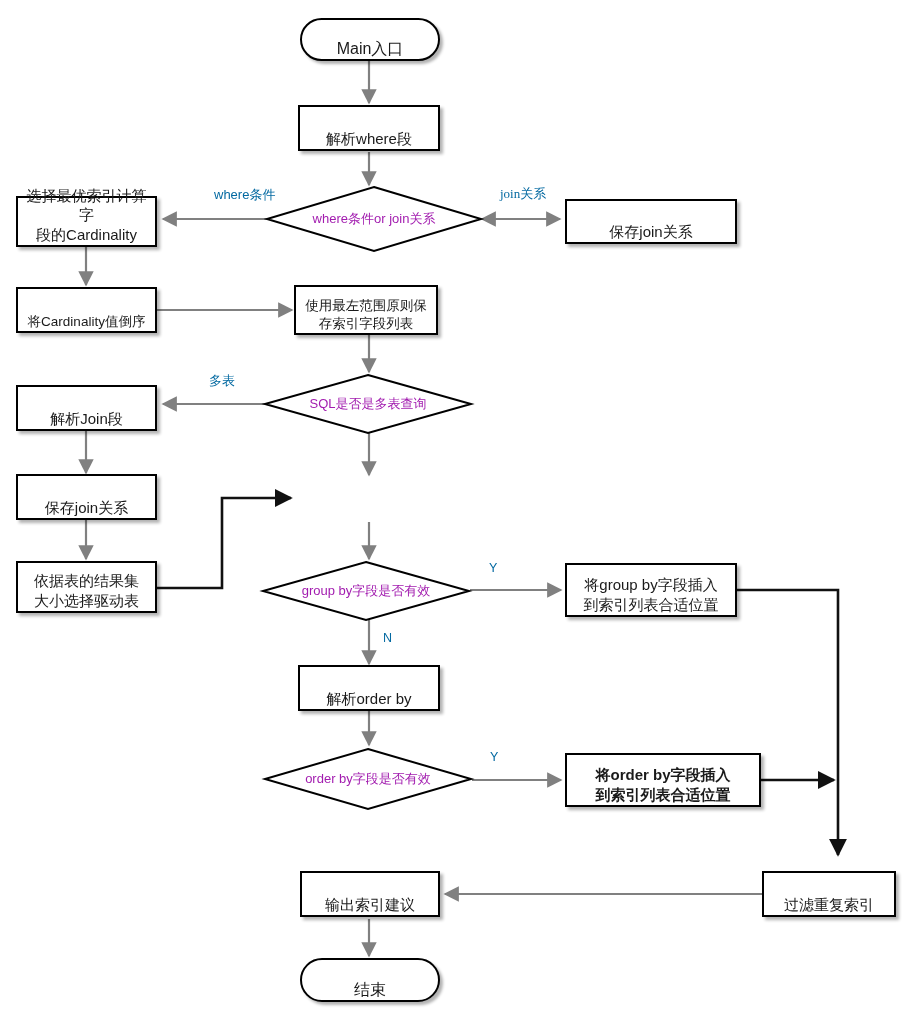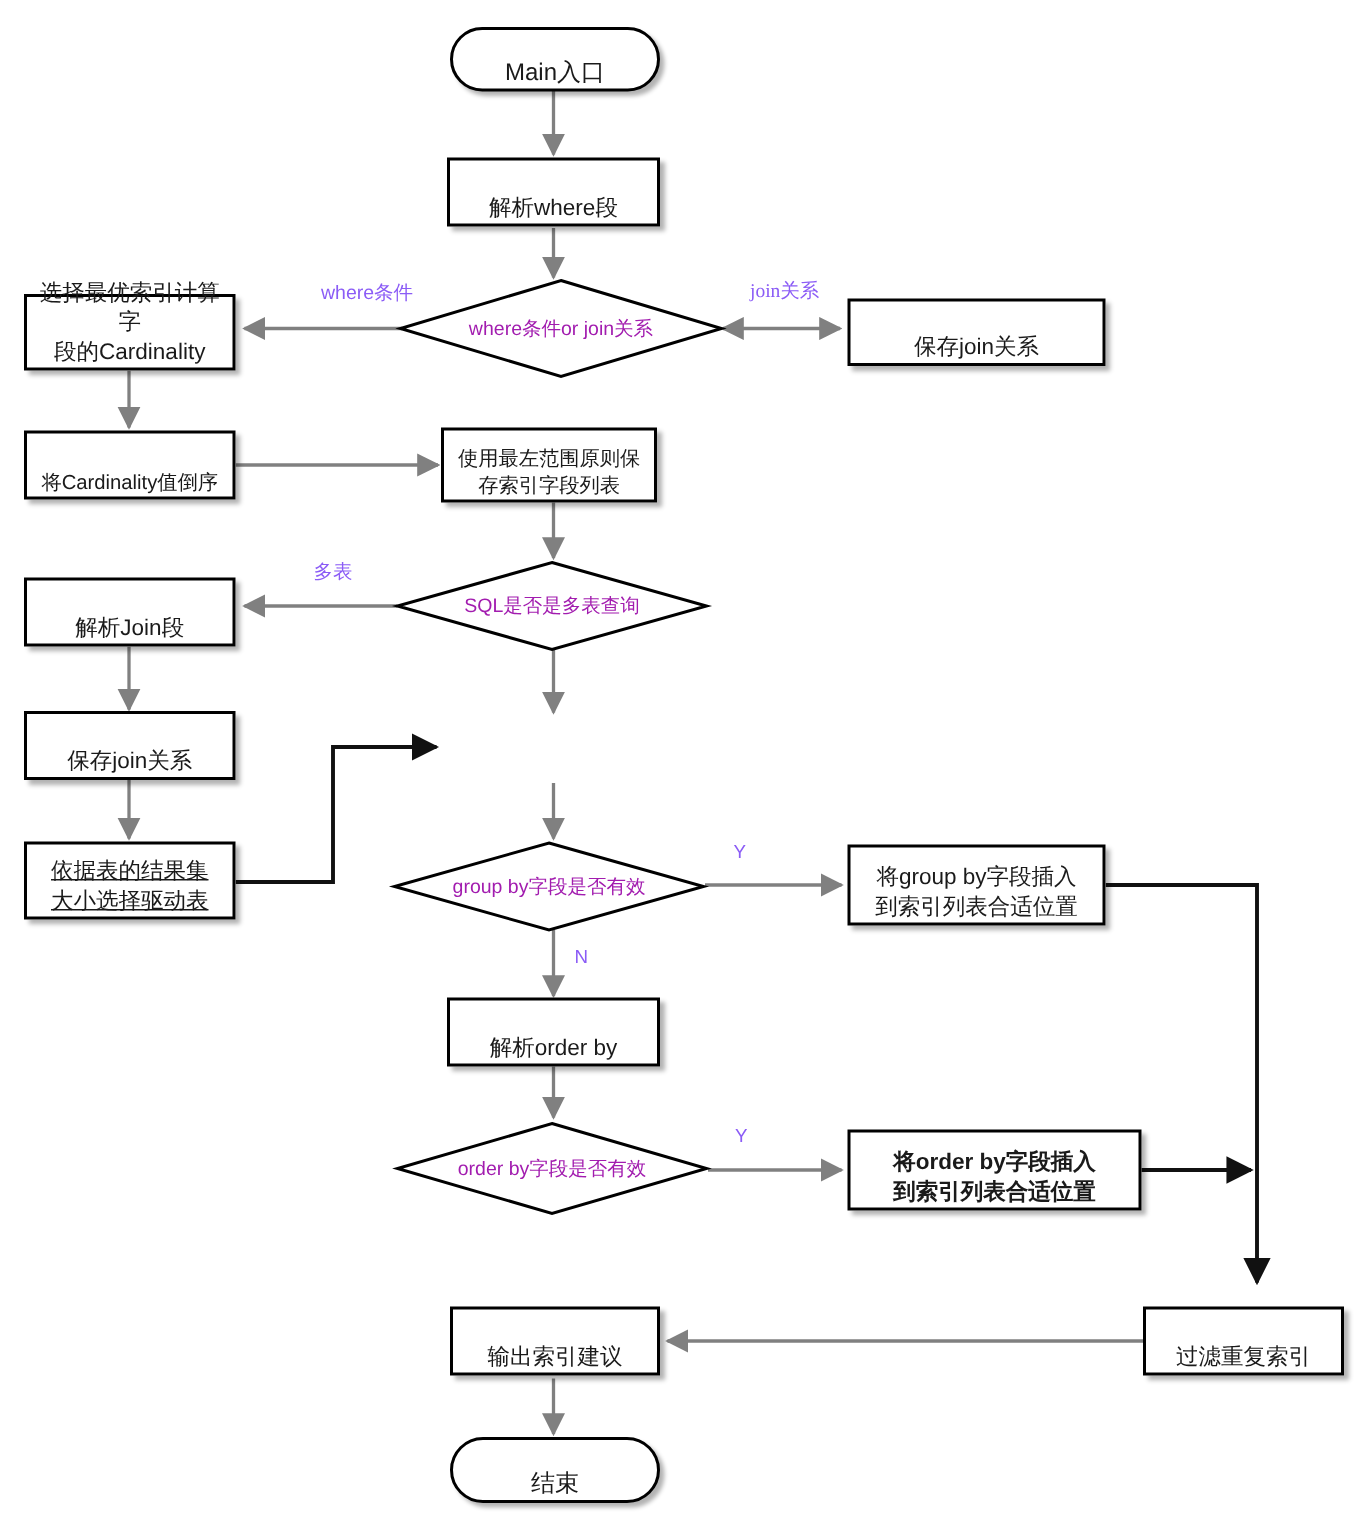--- a/index.html
+++ b/index.html
@@ -64,21 +64,21 @@
     align-items: center;
     justify-content: center;
     font-size: 13px;
     color: #a21caf;
     text-align: center;
     z-index: 2;
   }
   .edge-label {
     position: absolute;
     font-size: 12.5px;
-    color: #8b5cf6;
+    color: #0369a1;
     z-index: 4;
     white-space: nowrap;
   }
   .edge-label.big {
     font-size: 13px;
   }
 </style>
 </head>
 <body>
 
@@ -187,21 +187,21 @@
   </div>
 
   <div class="node" style="left:16px; top:385px; width:141px; height:46px;">
     <span class="label">解析Join段</span>
   </div>
 
   <div class="node" style="left:16px; top:474px; width:141px; height:46px;">
     <span class="label">保存join关系</span>
   </div>
 
-  <div class="node" style="left:16px; top:561px; width:141px; height:52px;text-decoration:underline;">
+  <div class="node" style="left:16px; top:561px; width:141px; height:52px;">
     <span class="label">依据表的结果集
 大小选择驱动表</span>
   </div>
 
 
   <div class="decision" style="left:262px; top:561px; width:208px; height:60px;">
     <svg width="208" height="60" viewBox="0 0 208 60" xmlns="http://www.w3.org/2000/svg">
       <polygon points="104,1 207,30 104,59 1,30" fill="#ffffff" stroke="#000000" stroke-width="2"></polygon>
     </svg>
     <div class="dlabel">group by字段是否有效</div>

